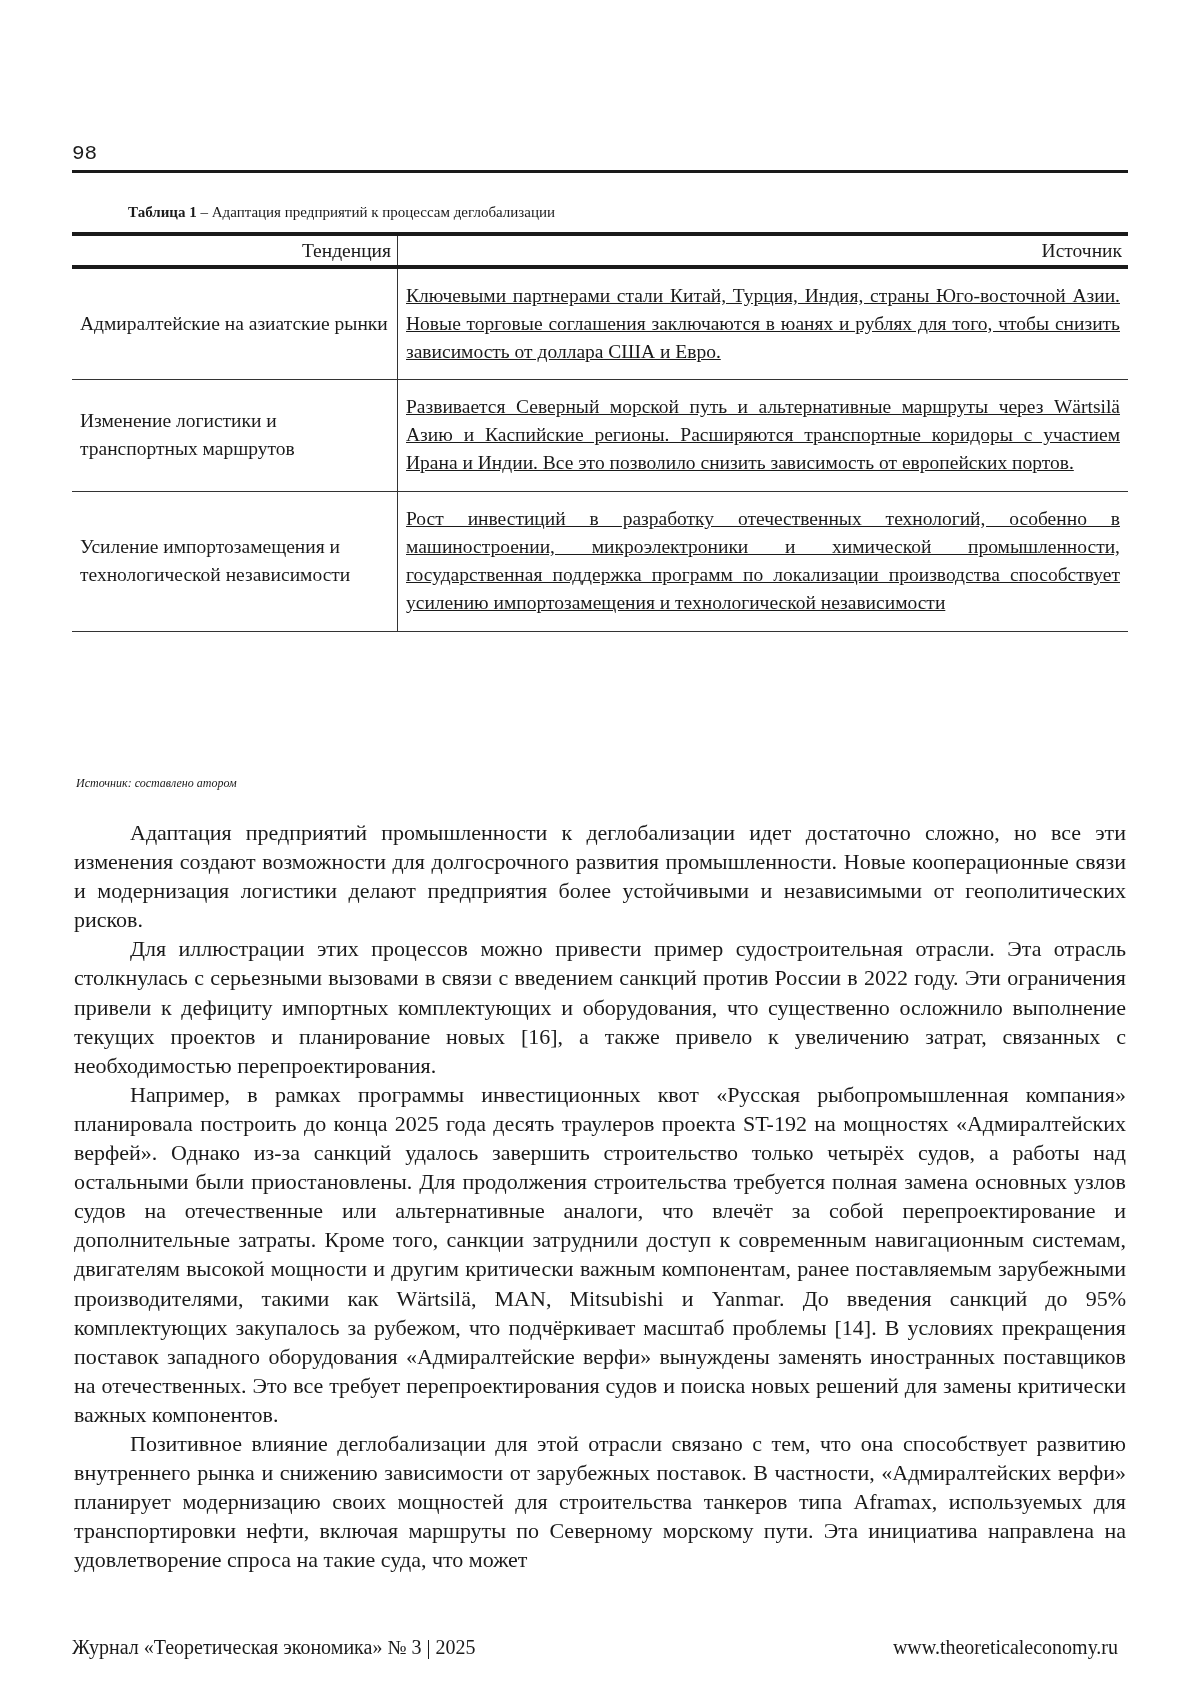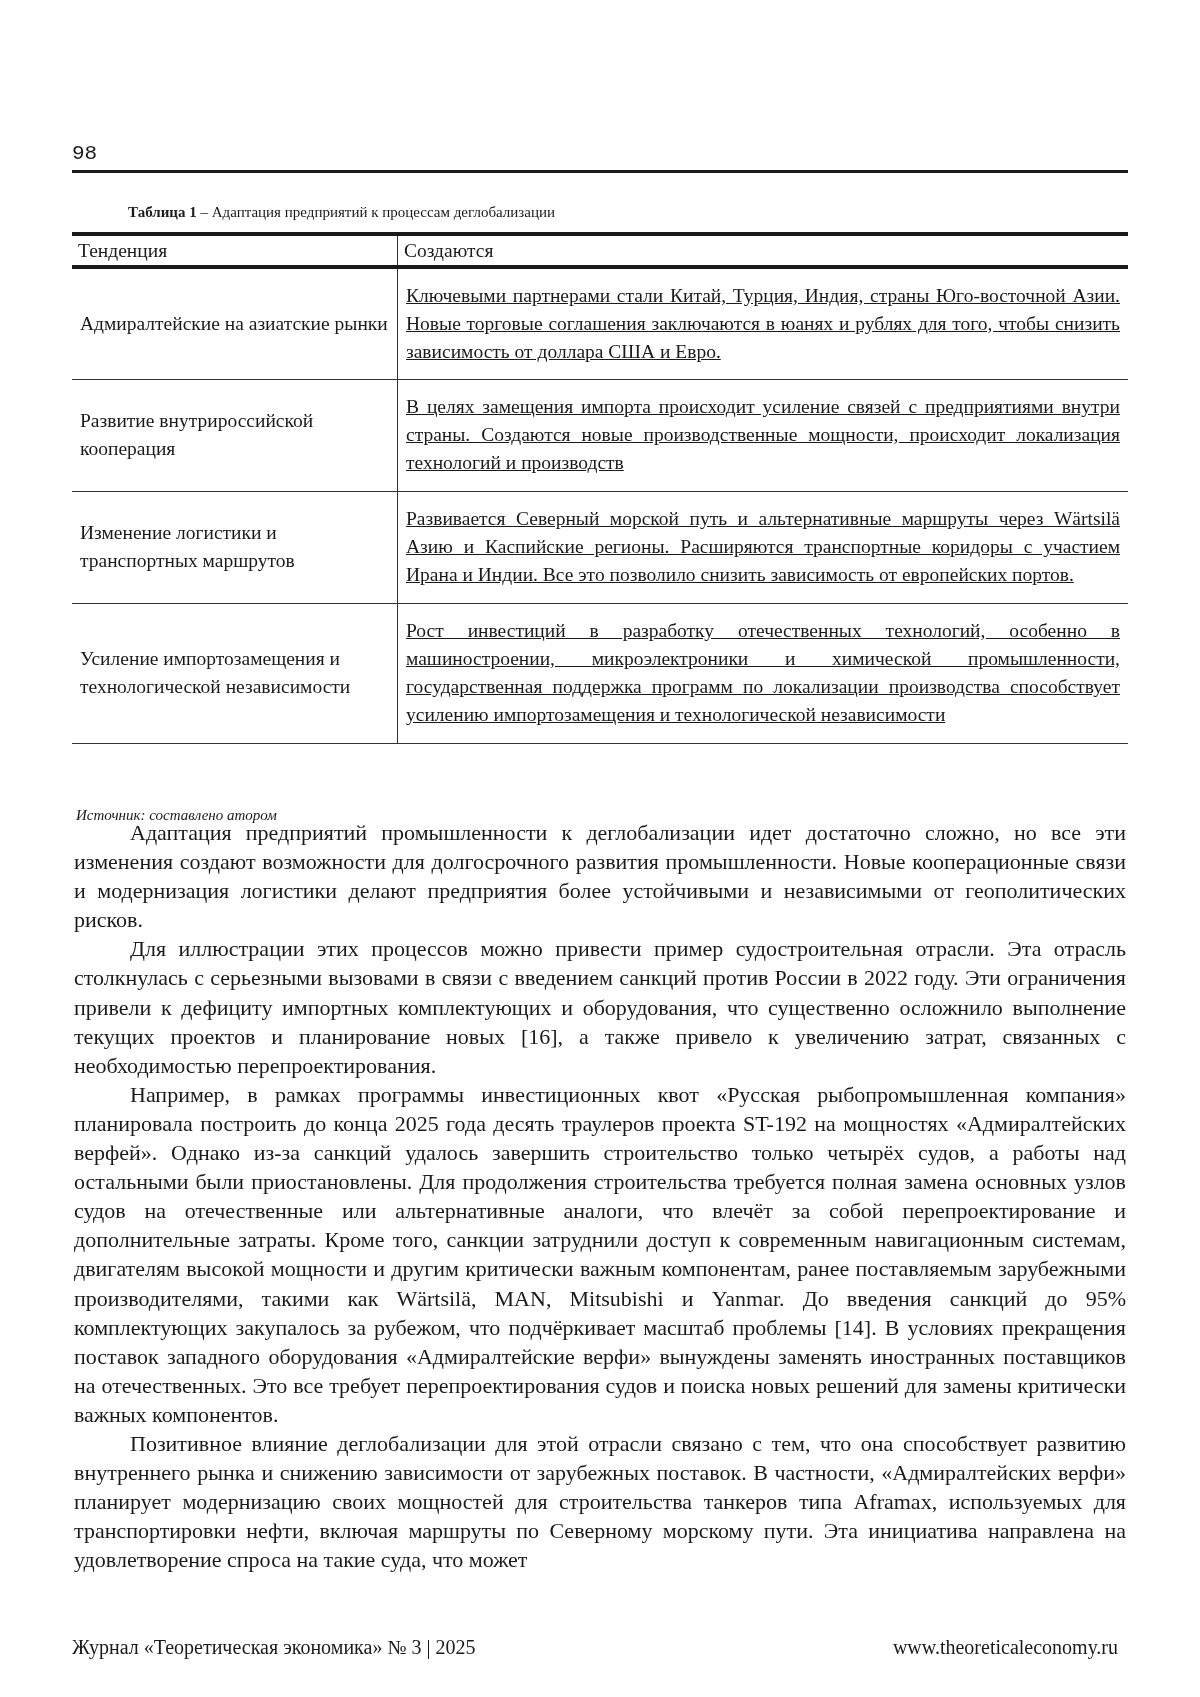--- a/index.html
+++ b/index.html
@@ -12,28 +12,28 @@
     .run-head { position: absolute; top: 142px; left: 0; width: 1056px; height: 30px; }
     .run-head .pno { position: absolute; left: 0; top: 0; font-size: 21px; font-family: Liberation Mono, monospace; }
     .run-head .author { position: absolute; left: 0; width: 1056px; top: 0; text-align: center; font-size: 21px; font-style: italic; }
     .run-rule { position: absolute; top: 170px; left: 0; width: 1056px; height: 3px; background: #1a1a1a; }
 
     .tcaption { position: absolute; top: 204px; left: 56px; font-size: 15px; }
     .tcaption b { font-weight: bold; }
 
     .tbl { position: absolute; top: 232px; left: 0; width: 1056px; border-collapse: collapse; font-size: 19.5px; line-height: 28px; }
     .tbl thead tr { border-top: 4px solid #1a1a1a; border-bottom: 4px solid #1a1a1a; }
-    .tbl th { font-weight: normal; text-align: left; padding: 1px 6px 0 6px; height: 25px; }
+    .tbl th { font-weight: normal; text-align: right; padding: 1px 6px 0 6px; height: 25px; }
     .tbl td { vertical-align: middle; padding: 3px 8px 3px 8px; }
     .tbl tbody tr { border-bottom: 1.5px solid #333; }
     .tbl .c1 { width: 309px; border-right: 1.5px solid #333; padding-left: 8px; }
     .tbl .c2 { text-align: justify; text-align-last: left; text-decoration: underline; }
     .tbl th.c1 { padding-left: 6px; }
 
-    .source { position: absolute; top: 776px; left: 4px; font-size: 15px; font-style: italic; margin-top: 31px; }
+    .source { position: absolute; top: 776px; left: 4px; font-size: 12px; font-style: italic; }
 
     .body { position: absolute; top: 818px; left: 2px; width: 1052px; font-size: 22px; line-height: 29.1px; }
     .body p { margin: 0; text-indent: 56px; text-align: justify; }
 
     .foot { position: absolute; top: 1636px; left: 0; width: 1056px; font-size: 20px; }
     .foot .journal { position: absolute; left: 0; top: 0; }
     .foot .site { position: absolute; right: 10px; top: 0; }
   </style>
 </head>
 <body>
@@ -44,31 +44,27 @@
     <span class="pno">98</span>
   </div>
   <div class="run-rule"></div>
 
   <div class="tcaption"><b>Таблица 1</b><span> – Адаптация предприятий к процессам деглобализации</span></div>
 
   <table class="tbl">
     <thead>
       <tr>
         <th class="c1">Тенденция</th>
-        <th class="c2h">Создаются</th>
+        <th class="c2h">Источник</th>
       </tr>
     </thead>
     <tbody>
       <tr style="height:112px">
         <td class="c1">Адмиралтейские на азиатские рынки</td>
         <td class="c2">Ключевыми партнерами стали Китай, Турция, Индия, страны Юго-восточной Азии. Новые торговые соглашения заключаются в юанях и рублях для того, чтобы снизить зависимость от доллара США и Евро.</td>
-      </tr>
-      <tr style="height:112px">
-        <td class="c1">Развитие внутрироссийской кооперация</td>
-        <td class="c2">В целях замещения импорта происходит усиление связей с предприятиями внутри страны. Создаются новые производственные мощности, происходит локализация технологий и производств</td>
       </tr>
       <tr style="height:112px">
         <td class="c1">Изменение логистики и транспортных маршрутов</td>
         <td class="c2">Развивается Северный морской путь и альтернативные маршруты через Wärtsilä Азию и Каспийские регионы. Расширяются транспортные коридоры с участием Ирана и Индии. Все это позволило снизить зависимость от европейских портов.</td>
       </tr>
       <tr style="height:140px">
         <td class="c1">Усиление импортозамещения и технологической независимости</td>
         <td class="c2">Рост инвестиций в разработку отечественных технологий, особенно в машиностроении, микроэлектроники и химической промышленности, государственная поддержка программ по локализации производства способствует усилению импортозамещения и технологической независимости</td>
       </tr>
     </tbody>

